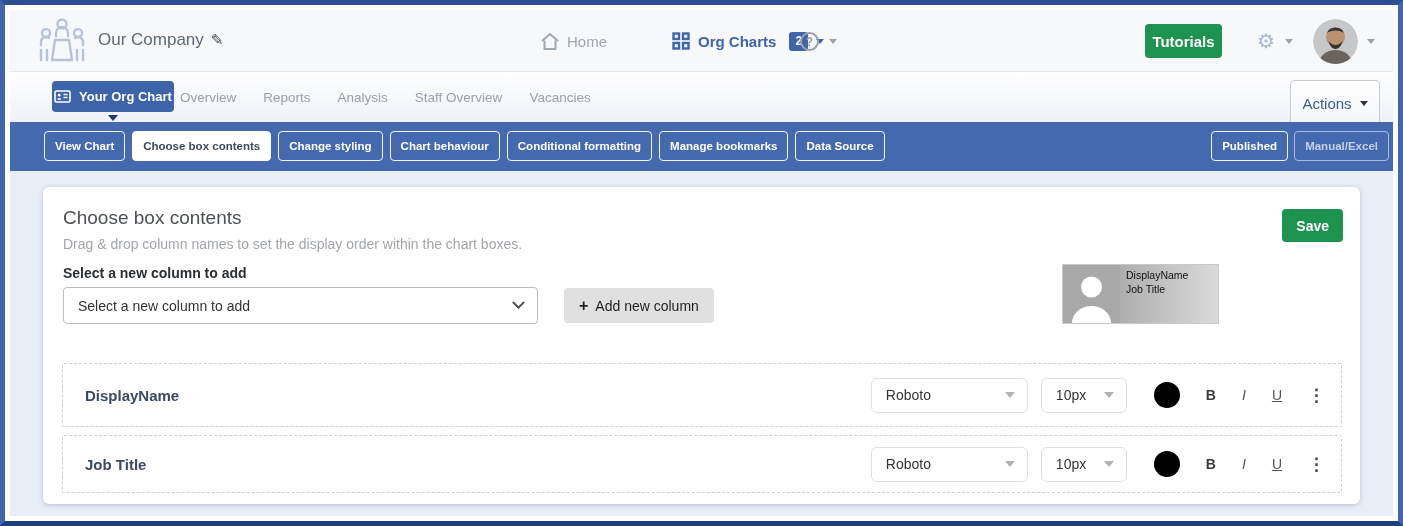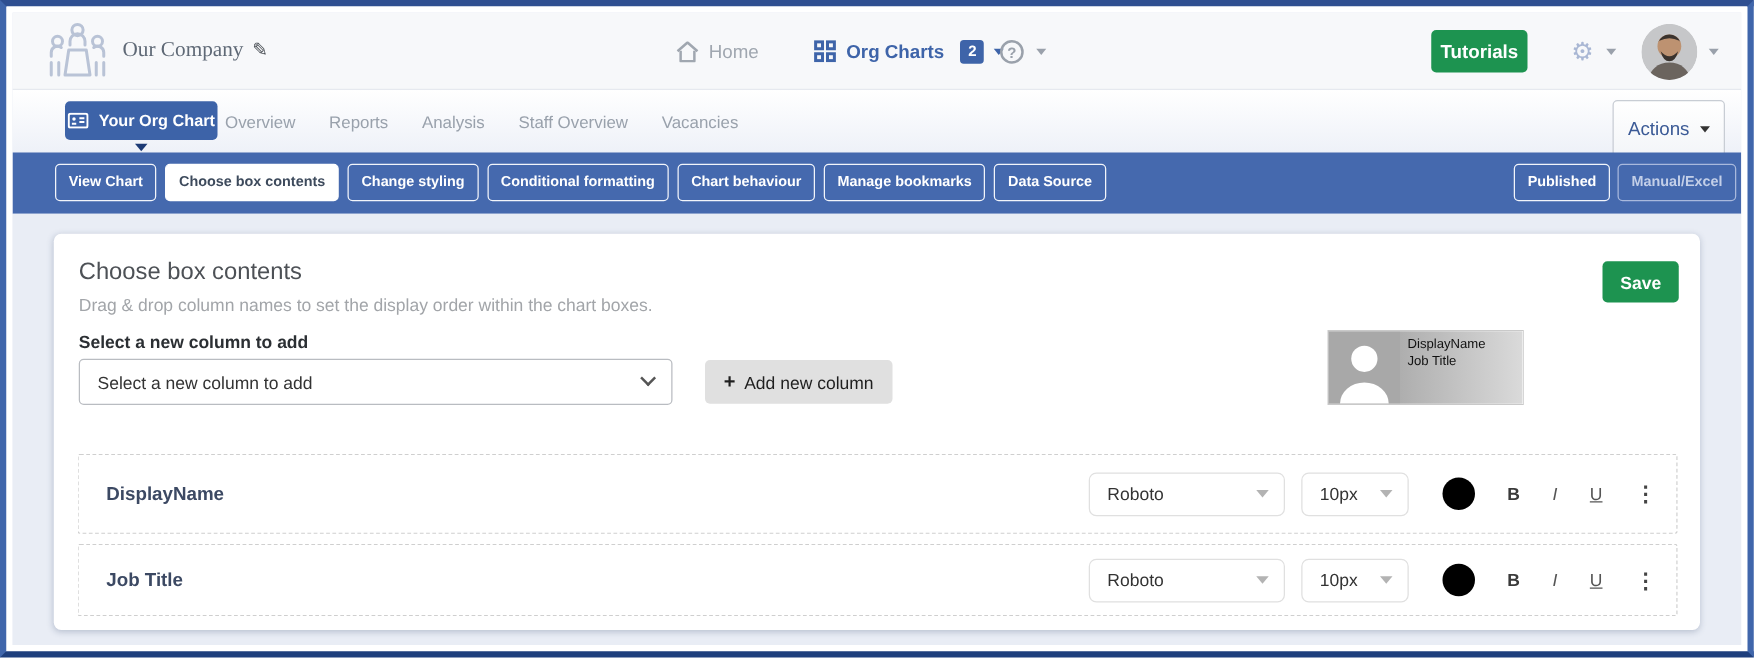--- a/index.html
+++ b/index.html
@@ -4,25 +4,25 @@
 <style>
   * { margin:0; padding:0; box-sizing:border-box; }
   html,body { width:1403px; height:526px; font-family:"Liberation Sans", sans-serif; background:#fff; }
   .frame { position:absolute; inset:0; width:1403px; height:526px;
            border:5px solid #4066ab; border-top-color:#2f4f91; border-bottom-color:#1e3f7d; }
   .app { position:absolute; inset:5px; overflow:hidden; background:#e9edf5; }
 
   
   .header { position:absolute; top:0; left:0; right:0; height:62px; background:#f7f8fa; border-bottom:1px solid #e6e9ef; }
   .logo { position:absolute; left:27px; top:8px; }
-  .company-name { position:absolute; left:88px; top:20px; font-size:17px; color:#5f6976;font-family:Liberation Serif, serif; }
+  .company-name { position:absolute; left:88px; top:20px; font-size:17px; color:#5f6976; }
   .pencil { font-size:15px; color:#4a4f55; margin-left:7px; cursor:pointer; }
   .hnav { position:absolute; top:0; height:62px; display:flex; align-items:center; }
   .hnav-home { left:531px; color:#a0a7b0; font-size:15px; gap:8px; }
-  .hnav-org { left:641px; color:#3e64a9; font-size:15px; font-weight:bold; gap:8px; }
+  .hnav-org { left:662px; color:#3e64a9; font-size:15px; font-weight:bold; gap:8px; }
   .badge { display:inline-block; min-width:19px; height:19px; background:#3e64a9; color:#fff; font-size:12px; font-weight:bold; text-align:center; line-height:19px; border-radius:3px; margin-left:5px; }
   .caret { display:inline-block; width:0; height:0; border-left:4px solid transparent; border-right:4px solid transparent; border-top:5px solid currentColor; }
   .help-wrap { left:790px; color:#9aa1ab; gap:10px; }
   .help-circle { display:inline-block; width:19px; height:19px; border:2px solid #9aa1ab; border-radius:50%; font-size:12px; font-weight:bold; text-align:center; line-height:16px; color:#9aa1ab; }
   .btn-green { background:#1d9350; color:#fff; font-weight:bold; border:none; border-radius:4px; cursor:pointer; }
   .tutorials { position:absolute; right:171px; top:14px; width:77px; height:34px; font-size:15px; }
   .gear-wrap { position:absolute; right:100px; top:0; height:62px; display:flex; align-items:center; gap:10px; color:#a9b7d4; }
   .gear { font-size:20px; }
   .avatar-wrap { position:absolute; right:18px; top:0; height:62px; display:flex; align-items:center; gap:9px; color:#9aa1ab; }
   .avatar { width:45px; height:45px; border-radius:50%; overflow:hidden; cursor:pointer; }
@@ -163,22 +163,22 @@
       <span>Actions</span>
       <span class="caret"></span>
     </button>
   </div>
 
   <div class="bluebar">
     <div class="bluebar-left">
       <button class="bbtn">View Chart</button>
       <button class="bbtn active">Choose box contents</button>
       <button class="bbtn">Change styling</button>
+      <button class="bbtn">Chart behaviour</button>
       <button class="bbtn">Conditional formatting</button>
-      <button class="bbtn">Chart behaviour</button>
       <button class="bbtn">Manage bookmarks</button>
       <button class="bbtn">Data Source</button>
     </div>
     <div class="bluebar-right">
       <button class="bbtn">Published</button>
       <button class="bbtn dim">Manual/Excel</button>
     </div>
   </div>
 
   <div class="main">

